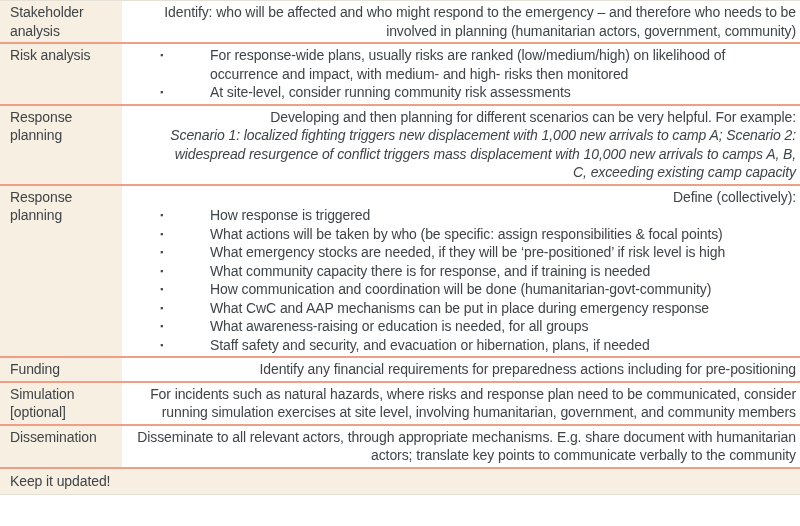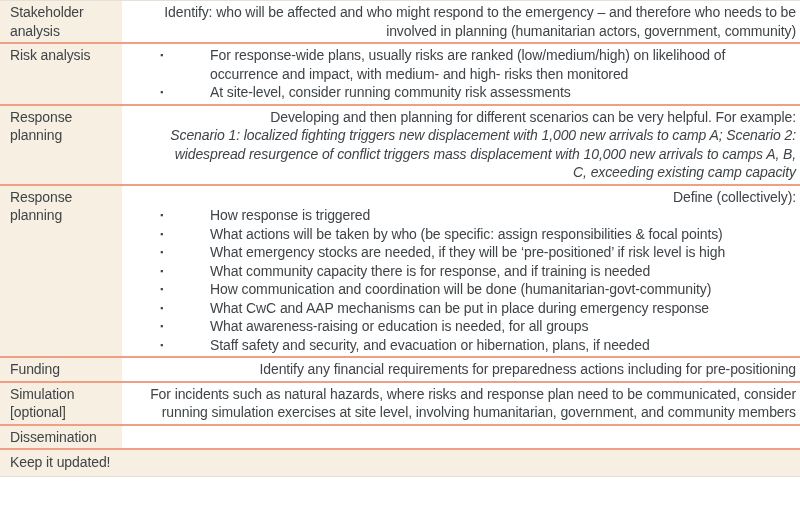--- a/index.html
+++ b/index.html
@@ -149,17 +149,20 @@
         <div>Simulation [optional]</div>
       </div>
       <div class="content-cell">
         <div class="para">For incidents such as natural hazards, where risks and response plan need to be communicated, consider running simulation exercises at site level, involving humanitarian, government, and community members</div>
       </div>
     </div>
     <div class="row">
       <div class="label-cell">
         <div>Dissemination</div>
       </div>
+      <div class="content-cell">
+        <div class="para">Disseminate to all relevant actors, through appropriate mechanisms. E.g. share document with humanitarian actors; translate key points to communicate verbally to the community</div>
+      </div>
     </div>
     <div class="footer-row">
     <span>Keep it updated!</span>
   </div>
 </div>
 
 </body></html>

